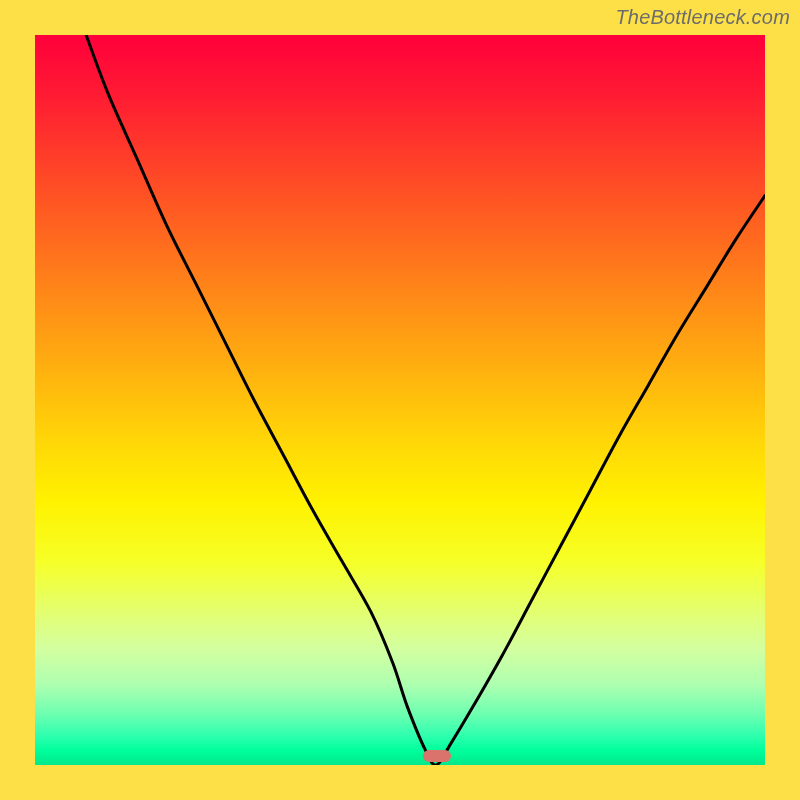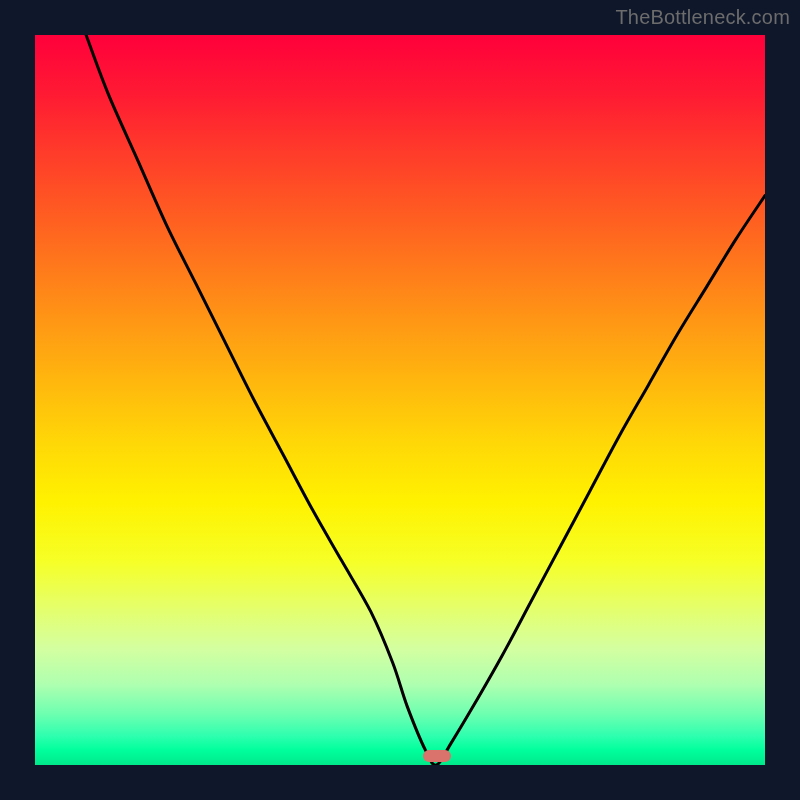--- a/index.html
+++ b/index.html
@@ -8,21 +8,22 @@
     width: 800px;
     height: 800px;
     background: #000;
     overflow: hidden;
     font-family: Arial, Helvetica, sans-serif;
   }
   .frame {
     position: relative;
     width: 800px;
     height: 800px;
-    background: #0f172a;
+    background: #fde047;
+    font-style: italic;
   }
   .plot-area {
     position: absolute;
     left: 35px;
     top: 35px;
     width: 730px;
     height: 730px;
     
     background: linear-gradient(to bottom,
       #ff003b 0%,

